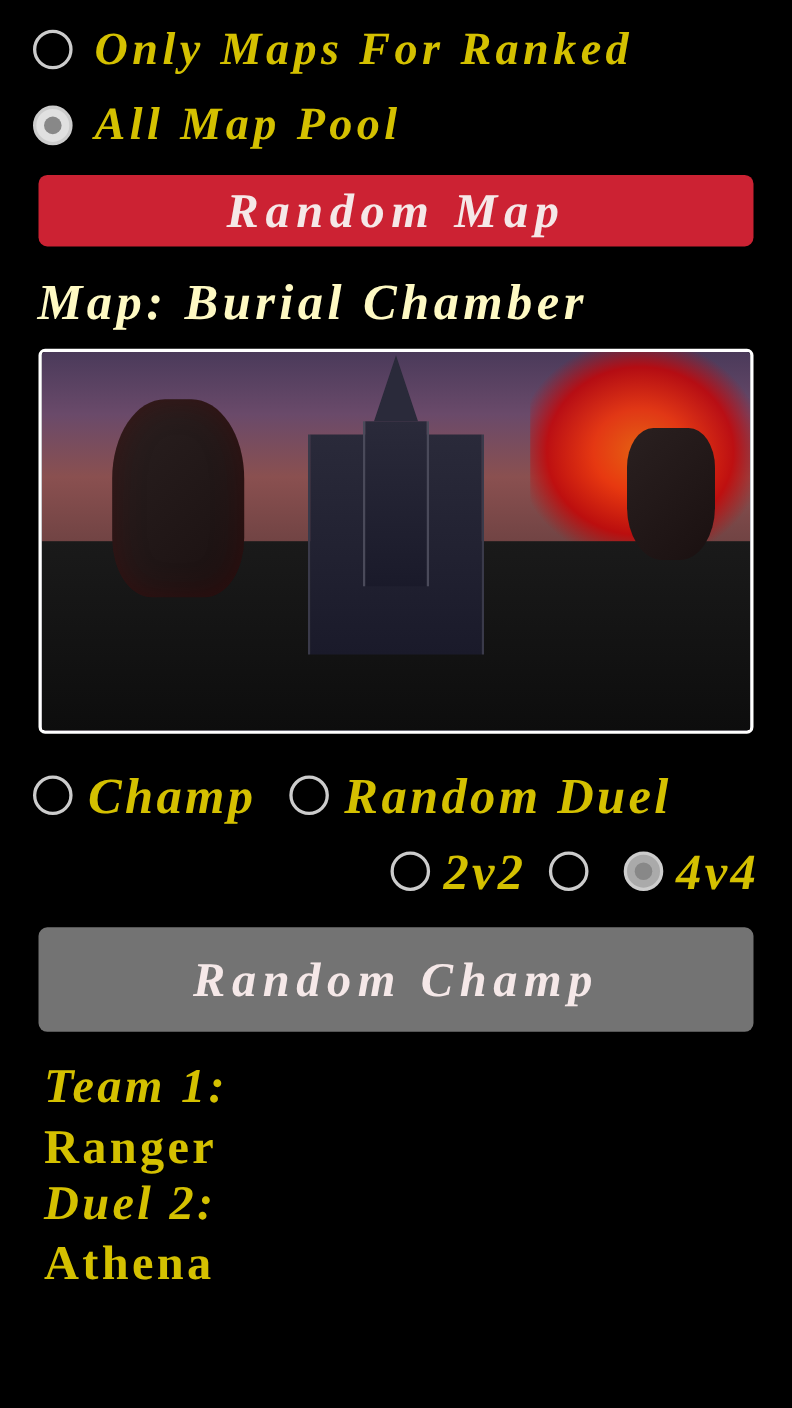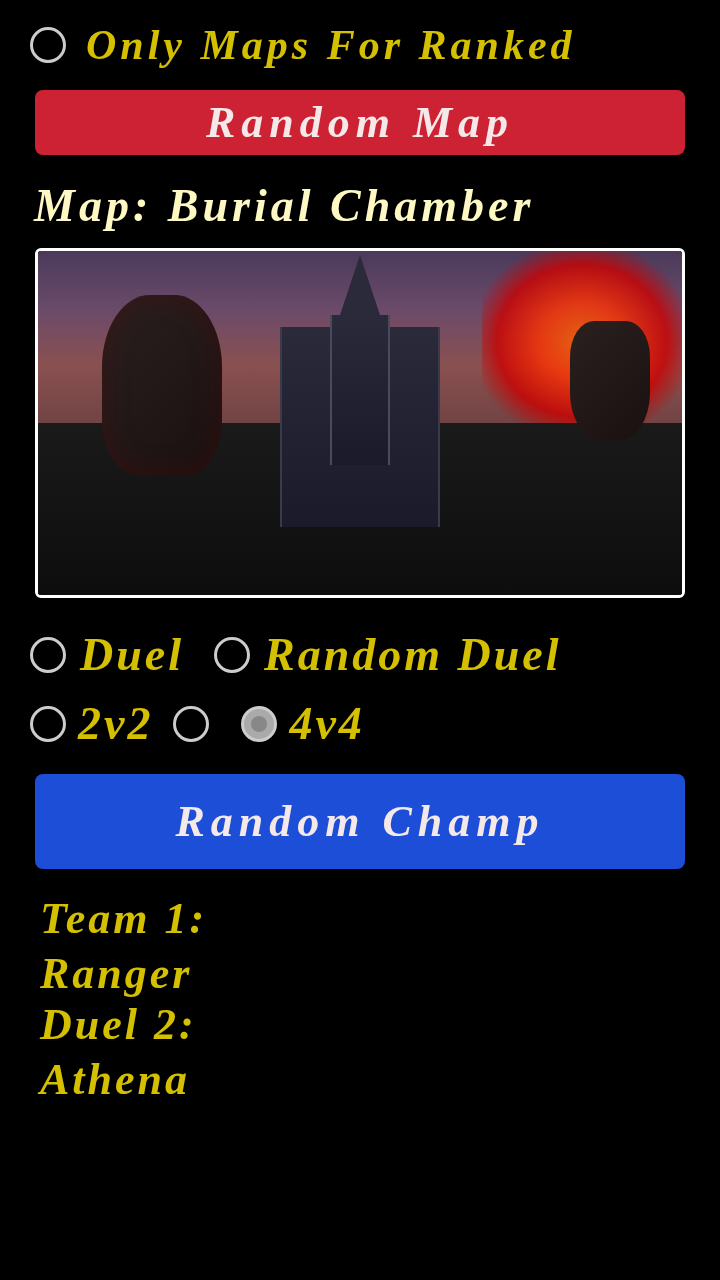--- a/index.html
+++ b/index.html
@@ -230,40 +230,41 @@
       font-style: italic;
       font-weight: bold;
       letter-spacing: 3px;
     }
 
     .size-row {
       display: flex;
       align-items: center;
       margin-bottom: 24px;
       gap: 20px;
+      justify-content: flex-end;
     }
 
     .size-item {
       display: flex;
       align-items: center;
     }
 
     .size-item .radio-circle {
       margin-right: 12px;
     }
 
     .size-item.selected .radio-circle {
       background: #aaaaaa;
     }
 
     .random-champ-btn {
       display: block;
       width: 650px;
       margin: 10px auto 24px auto;
-      background: #1d4ed8;
+      background: #737373;
       color: #f5e8e8;
       font-size: 44px;
       font-family: 'Times New Roman', Times, serif;
       font-style: italic;
       font-weight: bold;
       letter-spacing: 6px;
       text-align: center;
       padding: 22px 10px;
       border: none;
       border-radius: 8px;
@@ -287,38 +288,43 @@
       font-style: italic;
       font-weight: bold;
       letter-spacing: 3px;
       display: block;
       margin-bottom: 4px;
     }
 
     .team-name {
       color: #d4c000;
       font-size: 44px;
-      font-style: italic;
       font-weight: bold;
       letter-spacing: 3px;
       display: block;
     }
   </style>
 </head>
 <body>
 
 <div class="container">
 
   <div class="radio-group">
     <div class="radio-circle">
       
     </div>
     <span class="radio-label">Only Maps For Ranked</span>
   </div>
 
+  <div class="radio-group">
+    <div class="radio-circle selected">
+      <div class="inner-dot"></div>
+    </div>
+    <span class="radio-label selected-label">All Map Pool</span>
+  </div>
 
   <button class="random-map-btn">Random Map</button>
 
   <div class="map-label">
     <span>Map:</span>
     <span>Burial Chamber</span>
   </div>
 
   <div class="map-image-container">
     <div class="map-image-placeholder">
@@ -333,21 +339,21 @@
         <div class="castle-spire"></div>
       </div>
     </div>
   </div>
 
   <div class="mode-section">
     <div class="mode-row">
 
       <div class="mode-item">
         <div class="radio-circle"></div>
-        <span class="mode-label">Duel</span>
+        <span class="mode-label">Champ</span>
       </div>
 
       <div class="mode-item">
         <div class="radio-circle"></div>
         <span class="mode-label">Random Duel</span>
       </div>
     </div>
 
     <div class="size-row">
 

